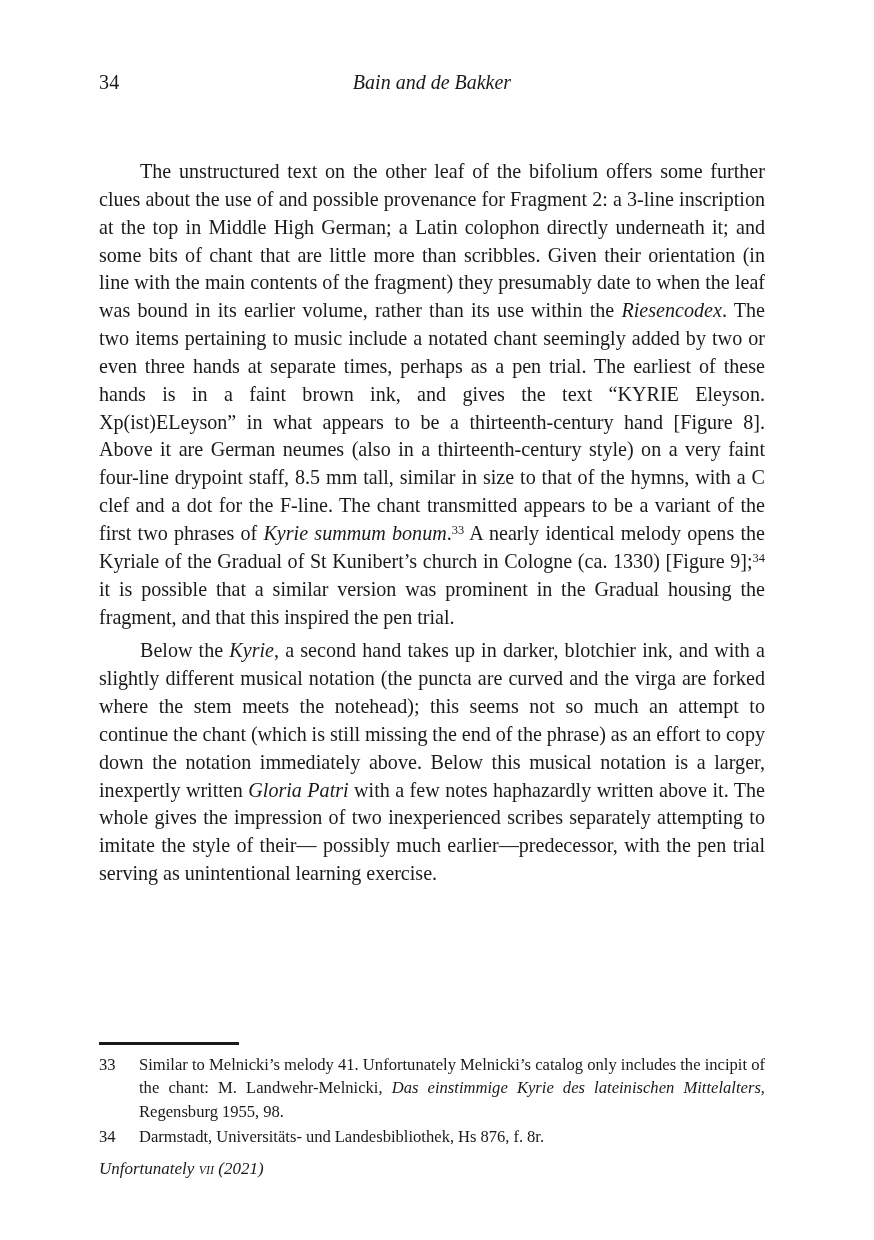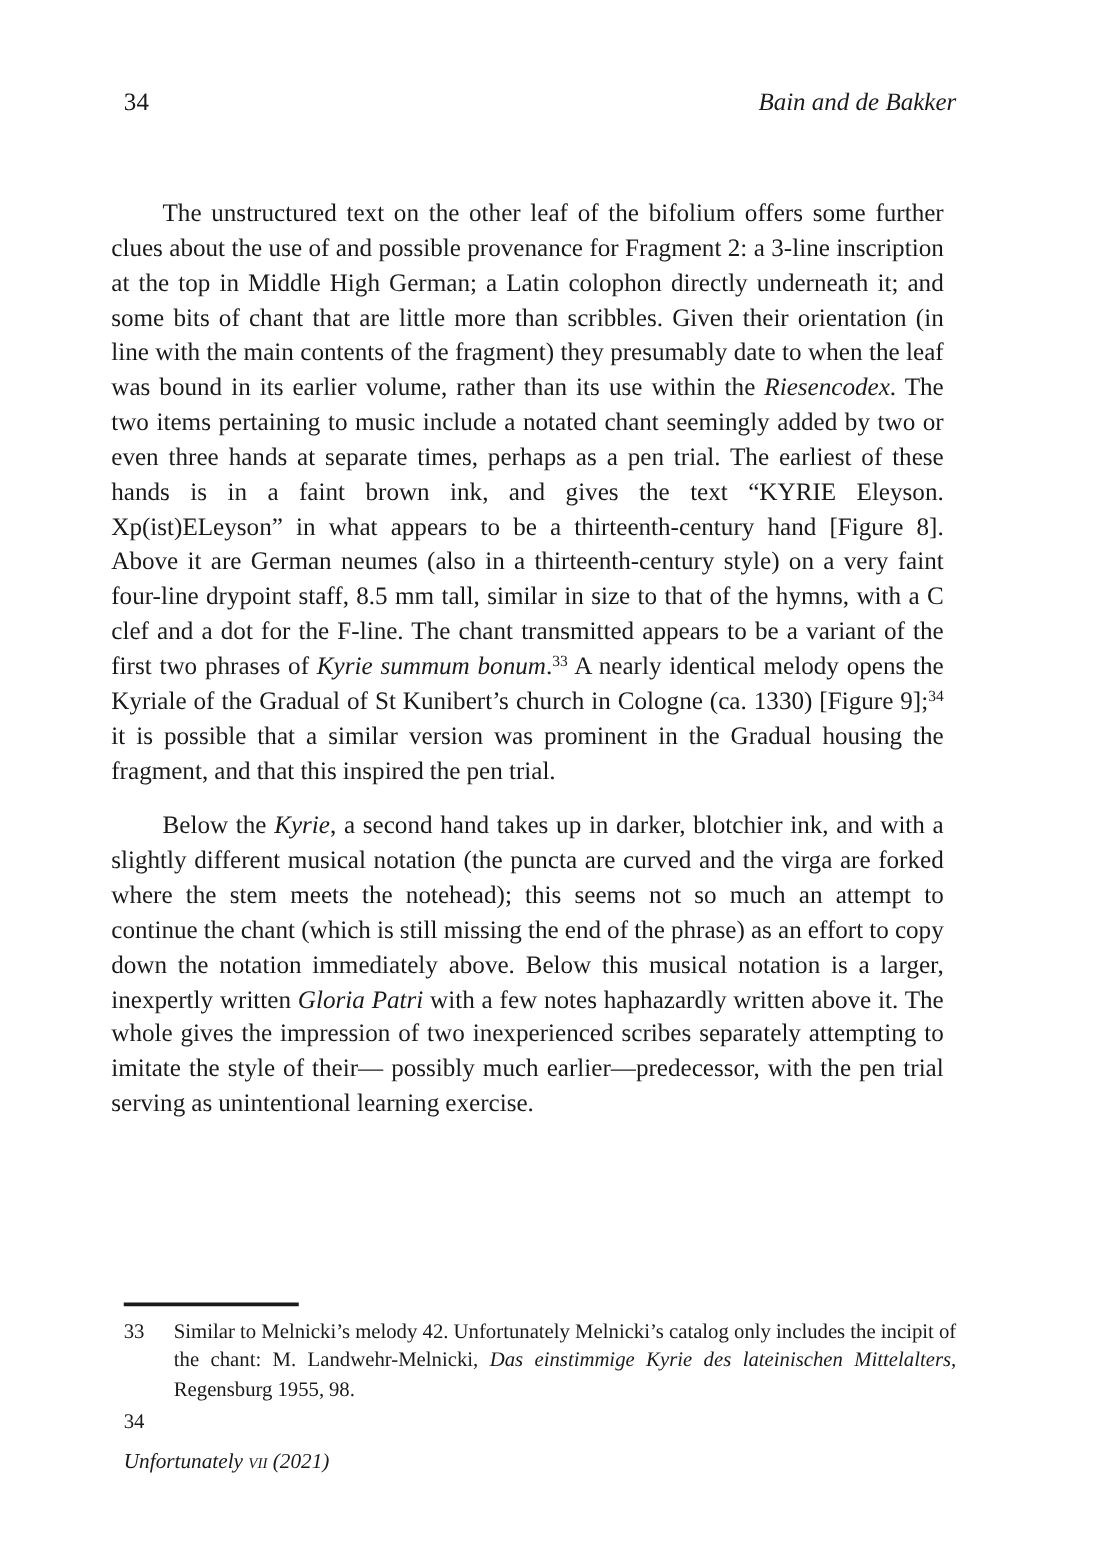--- a/index.html
+++ b/index.html
@@ -38,58 +38,58 @@
     top: 0;
     font-size: 20px;
     line-height: 28px;
     letter-spacing: 0.3px;
   }
   .runtitle {
     position: absolute;
     left: 0;
     top: 0;
     width: 666px;
-    text-align: right;
+    text-align: center;
     font-style: italic;
     font-size: 20px;
     line-height: 28px;
   }
 
   
   .heading {
     position: absolute;
     left: 99px;
     top: 116px;
     width: 666px;
     font-size: 22.5px;
     line-height: 30px;
     font-weight: bold;
     letter-spacing: 0.1px;
   }
 
   
   .body-block {
     position: absolute;
-    left: 89px;
+    left: 99px;
     top: 158px;
     width: 666px;
   }
   .body-block p {
     margin: 0;
     text-align: justify;
     text-align-last: left;
     font-size: 20.1px;
     line-height: 27.85px;
     text-indent: 41px;
     hyphens: none;
     -webkit-hyphens: none;
     word-spacing: -0.15px;
   }
   .body-block p + p {
-    margin-top: 16px;
+    margin-top: 6px;
   }
   i, em { font-style: italic; }
   sup {
     font-size: 0.62em;
     vertical-align: 0.52em;
     line-height: 0;
   }
 
   
   .fn-rule {
@@ -158,21 +158,21 @@
     <p><span>The unstructured text on the other leaf of the bifolium offers some further clues about the use of and possible provenance for Fragment 2: a 3-line inscription at the top in Middle High German; a Latin colophon directly underneath it; and some bits of chant that are little more than scribbles. Given their orientation (in line with the main contents of the fragment) they presumably date to when the leaf was bound in its earlier volume, rather than its use within the </span><i>Riesencodex</i><span>. The two items pertaining to music include a notated chant seemingly added by two or even three hands at separate times, perhaps as a pen trial. The earliest of these hands is in a faint brown ink, and gives the text “KYRIE Eleyson. Xp(ist)ELeyson” in what appears to be a thirteenth-century hand [Figure 8]. Above it are German neumes (also in a thirteenth-century style) on a very faint four-line drypoint staff, 8.5 mm tall, similar in size to that of the hymns, with a C clef and a dot for the F-line. The chant transmitted appears to be a variant of the first two phrases of </span><i>Kyrie summum bonum</i><span>.</span><sup>33</sup><span> A nearly identical melody opens the Kyriale of the Gradual of St Kunibert’s church in Cologne (ca. 1330) [Figure 9];</span><sup>34</sup><span> it is possible that a similar version was prominent in the Gradual housing the fragment, and that this inspired the pen trial.</span></p>
 
     <p><span>Below the </span><i>Kyrie</i><span>, a second hand takes up in darker, blotchier ink, and with a slightly different musical notation (the puncta are curved and the virga are forked where the stem meets the notehead); this seems not so much an attempt to continue the chant (which is still missing the end of the phrase) as an effort to copy down the notation immediately above. Below this musical notation is a larger, inexpertly written </span><i>Gloria Patri</i><span> with a few notes haphazardly written above it. The whole gives the impression of two inexperienced scribes separately attempting to imitate the style of their— possibly much earlier—predecessor, with the pen trial serving as unintentional learning exercise.</span></p>
 
   </div>
 
   <div class="fn-rule"></div>
 
   <div class="footnotes">
 
-    <div class="fn"><span class="fn-num">33</span><span>Similar to Melnicki’s melody 42. Unfortunately Melnicki’s catalog only includes the incipit of the chant: M. Landwehr-Melnicki, </span><i>Das einstimmige Kyrie des lateinischen Mittelalters</i><span>, Regensburg 1955, 98.</span></div>
+    <div class="fn"><span class="fn-num">33</span><span>Similar to Melnicki’s melody 41. Unfortunately Melnicki’s catalog only includes the incipit of the chant: M. Landwehr-Melnicki, </span><i>Das einstimmige Kyrie des lateinischen Mittelalters</i><span>, Regensburg 1955, 98.</span></div>
 
-    <div class="fn"><span class="fn-num">34</span></div>
+    <div class="fn"><span class="fn-num">34</span><span>Darmstadt, Universitäts- und Landesbibliothek, Hs 876, f. 8r.</span></div>
 
   </div>
 
   <div class="footer"><span>Unfortunately</span><span>&nbsp;</span><span class="smallcaps">vii</span><span>&nbsp;</span><span>(2021)</span></div>
 
 </div>
 
 </body></html>

